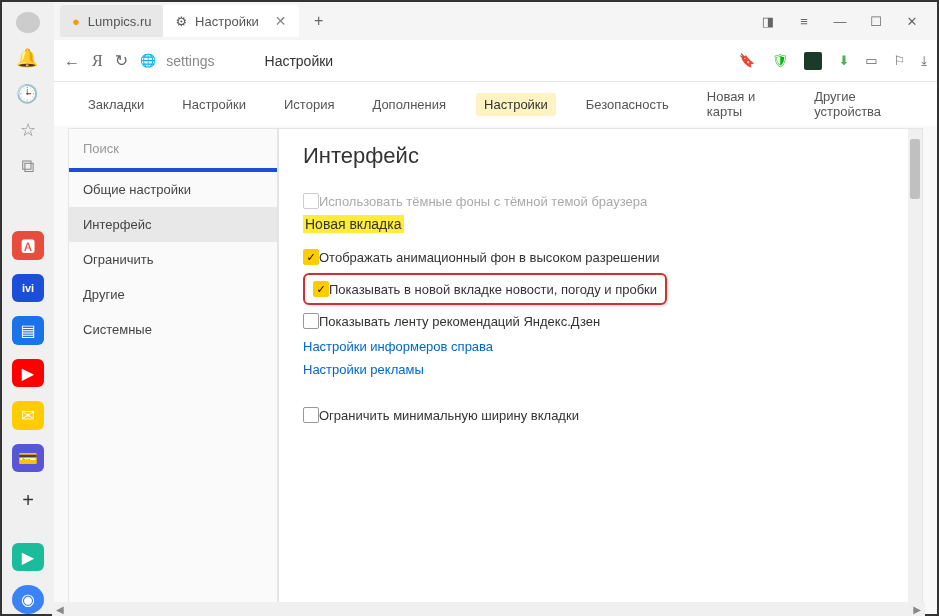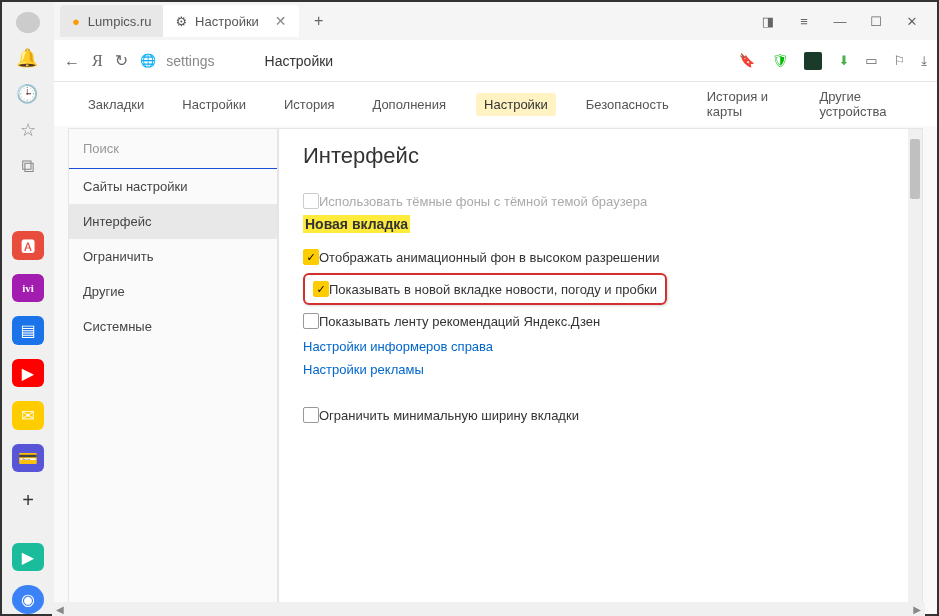--- a/index.html
+++ b/index.html
@@ -7,21 +7,21 @@
 
 .app { display: flex; height: 616px; border: 2px solid #333; }
 
 
 .left-rail { width: 52px; background: #f0f0f0; display: flex; flex-direction: column; align-items: center; padding-top: 10px; gap: 14px; }
 .rail-icon { width: 24px; height: 24px; display: flex; align-items: center; justify-content: center; color: #888; font-size: 18px; }
 .rail-avatar { width: 24px; height: 24px; border-radius: 50%; background: #ccc; }
 .rail-spacer { flex: 1; }
 .rail-square { width: 32px; height: 32px; border-radius: 6px; display: flex; align-items: center; justify-content: center; font-size: 16px; color: #fff; }
 .red { background: #e74c3c; }
-.pink { background: #a21caf; font-family: Liberation Serif, serif; }
+.pink { background: #1d4ed8; }
 .blue { background: #1a73e8; }
 .youtube { background: #ff0000; }
 .yellow { background: #ffcc00; }
 .purple { background: #5856d6; }
 .plus-btn { background: transparent; color: #333; font-size: 20px; }
 .teal { background: #1abc9c; }
 .bluecircle { background: #3b82f6; border-radius: 50%; }
 
 .main { flex: 1; display: flex; flex-direction: column; }
 
@@ -49,29 +49,29 @@
 
 .navmenu { height: 44px; display: flex; align-items: center; gap: 22px; padding: 0 26px; background: #fff; font-size: 13px; color: #555; }
 .navmenu-item { padding: 4px 8px; border-radius: 3px; }
 .navmenu-item.active { background: #fff3c4; color: #333; }
 
 
 .content { flex: 1; display: flex; background: #f9f9f9; overflow: hidden; position: relative; }
 
 
 .side-panel { width: 210px; background: #fafafa; border: 1px solid #e5e5e5; margin: 2px 0 0 14px; }
-.search-box { padding: 12px 14px; color: #999; font-size: 13px; border-bottom: 1px solid #1d4ed8; }
+.search-box { padding: 12px 14px; color: #999; font-size: 13px; border-bottom: 4px solid #1d4ed8; }
 .side-item { padding: 10px 14px; font-size: 13px; color: #444; cursor: pointer; }
 .side-item.active { background: #e8e8e8; }
 
 
 .settings { flex: 1; padding: 14px 24px 0 24px; overflow-y: auto; background: #fff; border: 1px solid #e5e5e5; margin: 2px 14px 0 0; position: relative; }
 .settings h1 { font-size: 22px; font-weight: normal; margin-bottom: 18px; }
 .sect { margin-bottom: 20px; }
-.sect-title { font-size: 14px; font-weight: bold; margin-bottom: 10px; }
+.sect-title { font-size: 14px; font-weight: normal; margin-bottom: 10px; }
 .sect-title.highlight { background: #ffeb3b; display: inline-block; padding: 1px 2px; }
 .opt { display: flex; align-items: center; gap: 0; padding: 6px 0; font-size: 13px; color: #333; }
 .opt.disabled { color: #aaa; }
 .chk { width: 16px; height: 16px; border: 1px solid #999; border-radius: 2px; display: flex; align-items: center; justify-content: center; font-size: 11px; flex-shrink: 0; }
 .chk.checked { background: #ffcc00; border-color: #ffcc00; color: #000; }
 .chk.disabled { border-color: #ccc; }
 .link { color: #0066cc; font-size: 13px; padding: 4px 0; display: block; }
 .highlight-box { border: 2.5px solid #d32f2f; border-radius: 6px; padding: 4px 8px; margin: 2px 0; box-shadow: 1px 1px 3px rgba(0,0,0,0.15); display: inline-flex; }
 
 
@@ -147,29 +147,29 @@
       </div>
     </div>
 
     <div class="navmenu">
       <span class="navmenu-item">Закладки</span>
       <span class="navmenu-item">Настройки</span>
       <span class="navmenu-item">История</span>
       <span class="navmenu-item">Дополнения</span>
       <span class="navmenu-item active">Настройки</span>
       <span class="navmenu-item">Безопасность</span>
-      <span class="navmenu-item">История и карты</span>
+      <span class="navmenu-item">Новая и карты</span>
       <span class="navmenu-item">Другие устройства</span>
     </div>
 
     <div class="content">
 
       <div class="side-panel">
         <div class="search-box">Поиск</div>
-        <div class="side-item">Сайты настройки</div>
+        <div class="side-item">Общие настройки</div>
         <div class="side-item active">Интерфейс</div>
         <div class="side-item">Ограничить</div>
         <div class="side-item">Другие</div>
         <div class="side-item">Системные</div>
       </div>
 
       <div class="settings">
         <h1>Интерфейс</h1>
 
         <div class="opt disabled">

